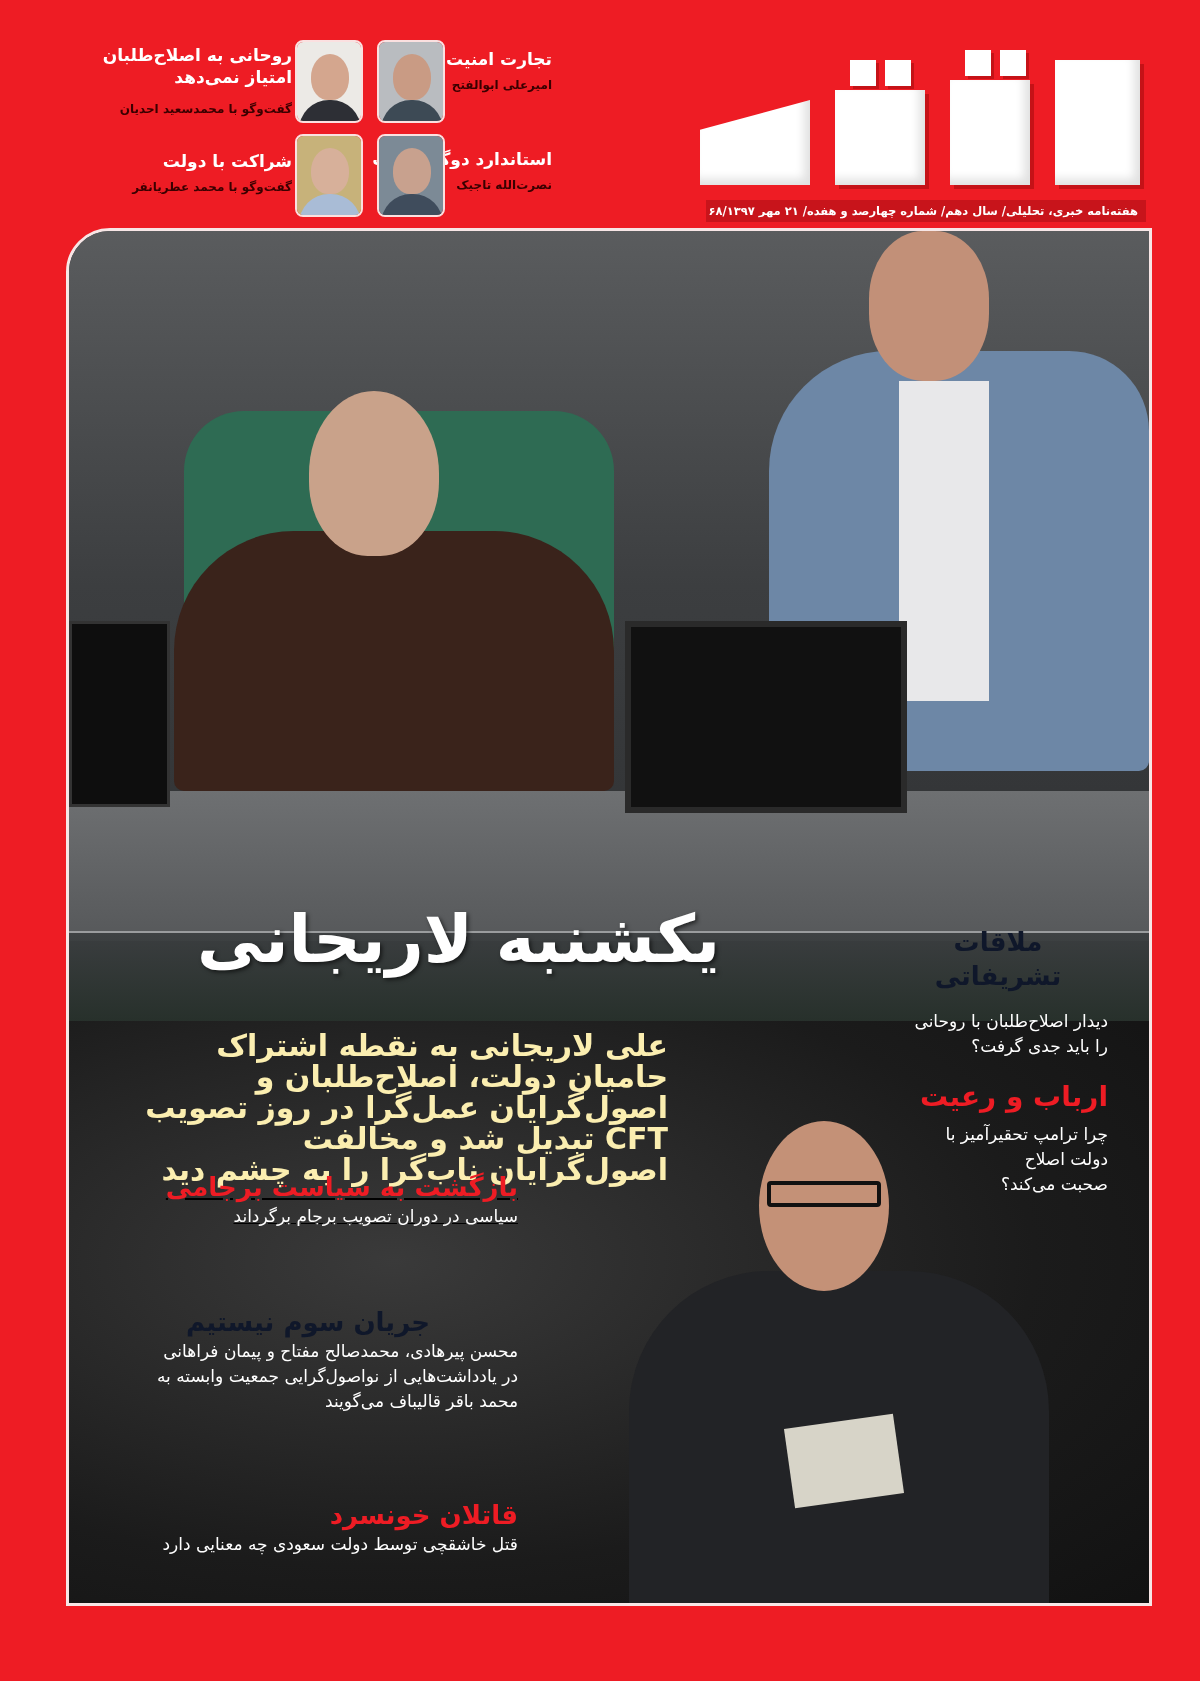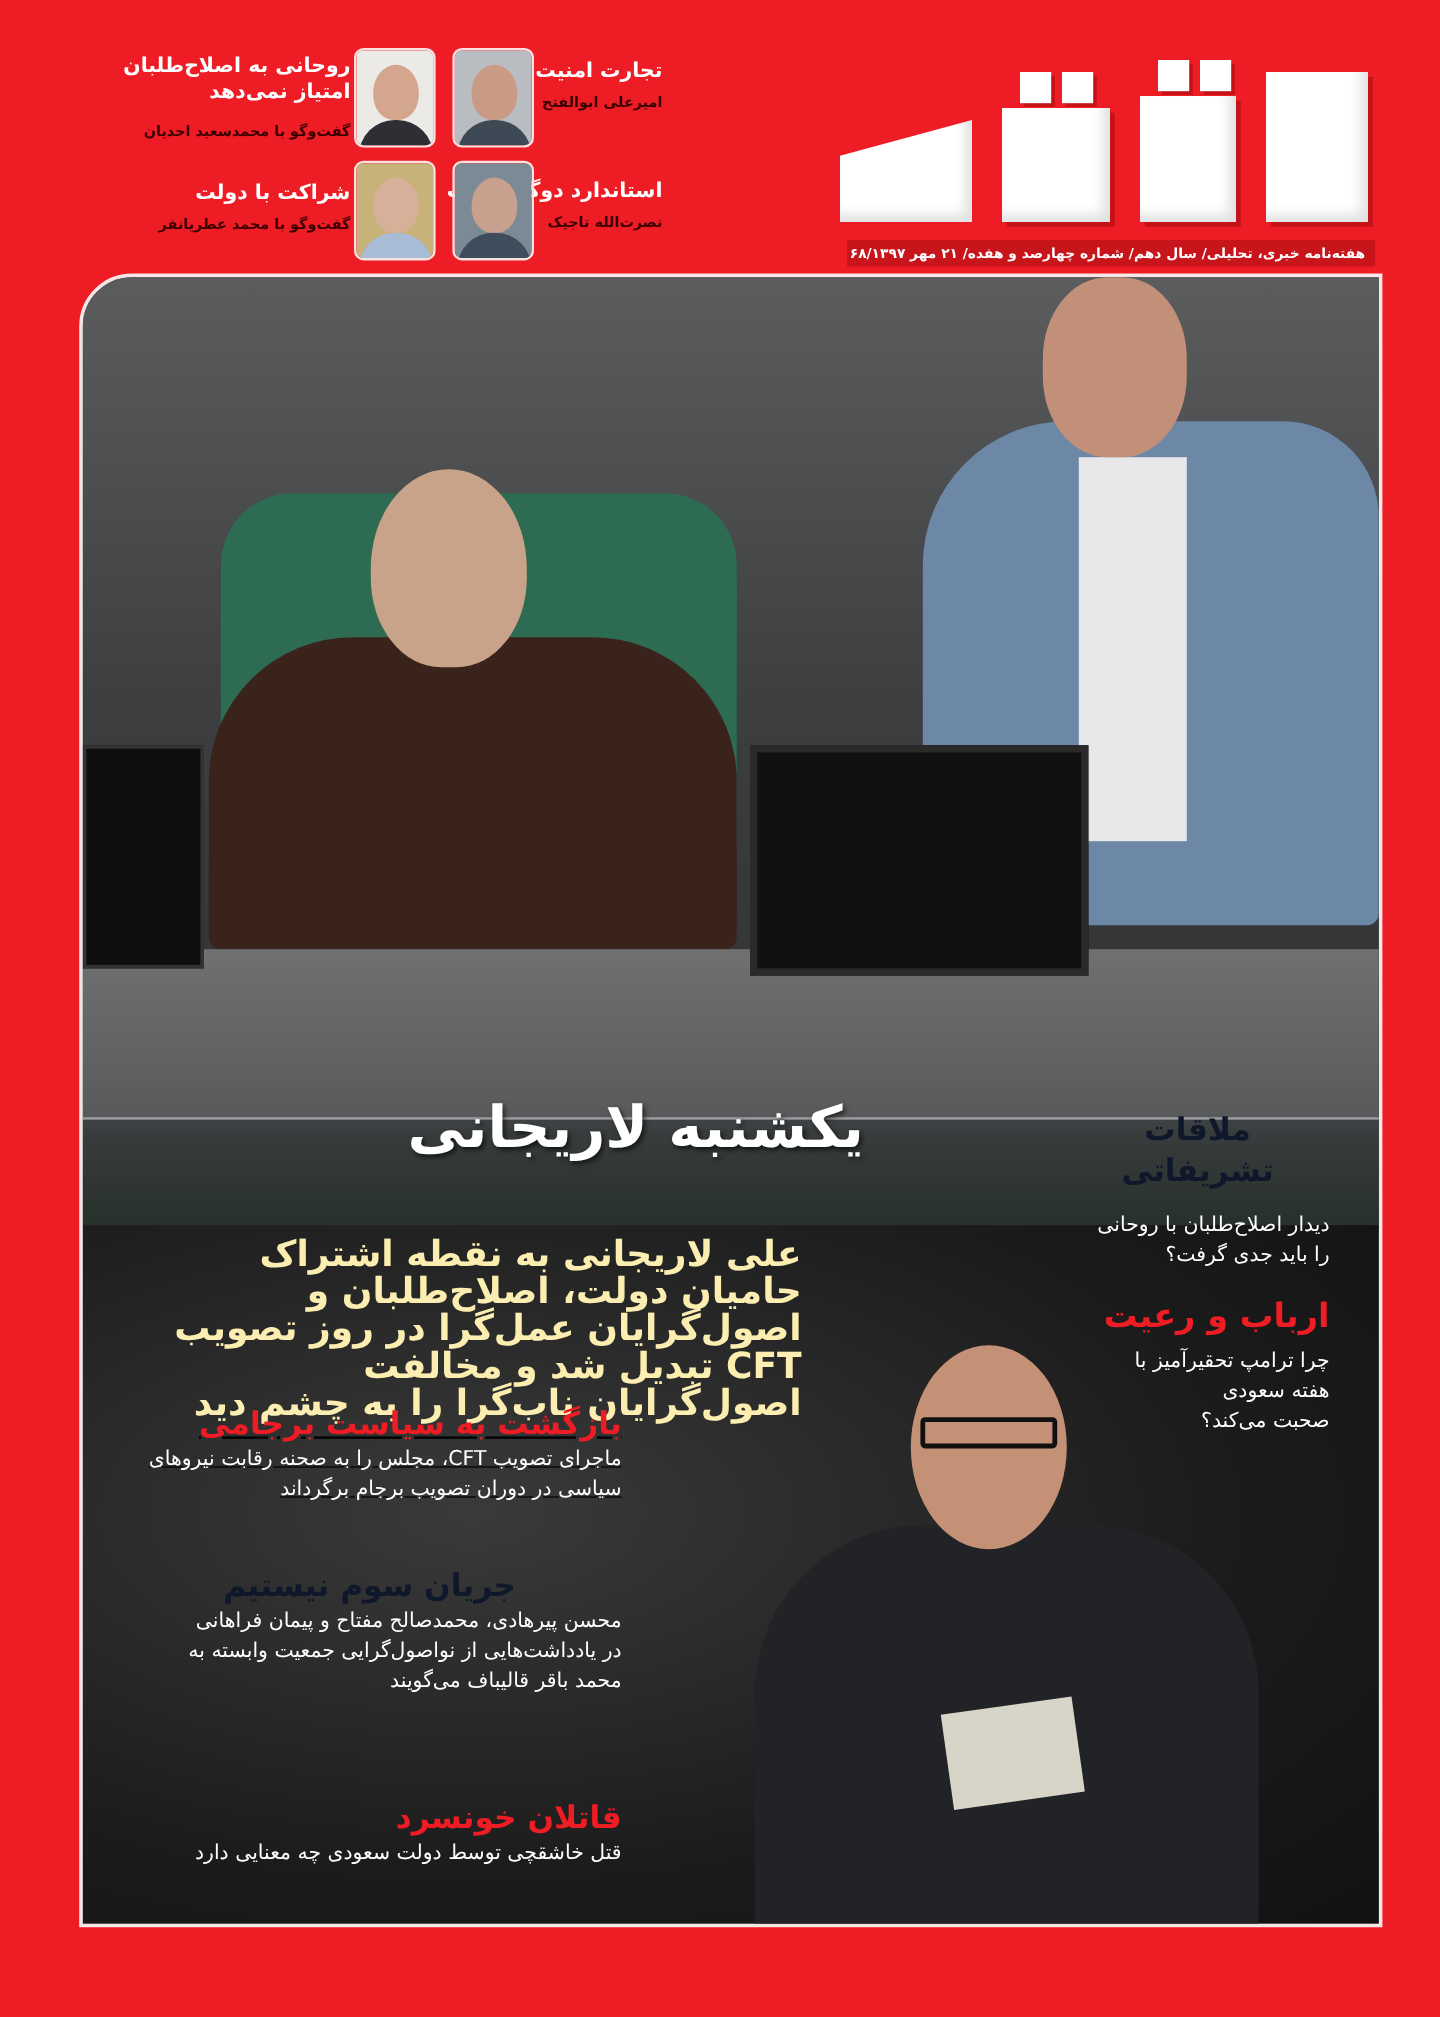--- a/index.html
+++ b/index.html
@@ -30,21 +30,21 @@
   .man2-body{position:absolute;left:700px;top:120px;width:380px;height:420px;background:#6d87a6;border-radius:120px 80px 10px 10px;}
   .man2-shirt{position:absolute;left:830px;top:150px;width:90px;height:320px;background:#e8e8ea;}
   .monitor-l{position:absolute;left:0;top:390px;width:95px;height:180px;background:#0e0e0e;border:3px solid #333;}
   .monitor-r{position:absolute;left:556px;top:390px;width:270px;height:180px;background:#111;border:6px solid #2a2a2a;}
   .desk{position:absolute;left:0;top:560px;width:100%;height:150px;background:linear-gradient(180deg,#6e7072,#56585a);}
   .man3-head{position:absolute;left:690px;top:880px;width:130px;height:170px;background:#c49177;border-radius:50%;}
   .man3-body{position:absolute;left:560px;top:1020px;width:420px;height:360px;background:#222326;border-radius:140px 140px 0 0;}
   .man3-glasses{position:absolute;left:698px;top:940px;width:114px;height:26px;border:4px solid #111;border-radius:4px;box-sizing:border-box;}
   .paper{position:absolute;left:720px;top:1180px;width:110px;height:80px;background:#d7d4c8;transform:rotate(-8deg);}
   
-  .headline{color:#fff;font-weight:bold;font-size:48px;line-height:90px;text-align:center;white-space:nowrap;text-shadow:2px 2px 4px rgba(0,0,0,.6);}
+  .headline{color:#fff;font-weight:bold;font-size:66px;line-height:90px;text-align:center;white-space:nowrap;text-shadow:2px 2px 4px rgba(0,0,0,.6);}
   .lead{color:#fbeeb0;font-weight:bold;font-size:30px;line-height:31px;text-align:right;}
   .yellow-title{color:#0f172a;font-weight:bold;font-size:26px;line-height:34px;text-align:center;}
   .red-title{color:#ee1c24;font-weight:bold;font-size:26px;line-height:34px;text-align:right;}
   .white-sub{color:#fff;font-size:17px;line-height:25px;text-align:right;}
 </style>
 </head>
 <body>
 
 <div class="abs logo">
   <div class="logo-letter" style="left:0;top:40px;width:110px;height:85px;clip-path:polygon(0 35%,100% 0,100% 100%,0 100%);"></div>
@@ -120,21 +120,20 @@
 <div class="abs headline rtl" style="right:480px;top:895px;">یکشنبه لاریجانی</div>
 
 <div class="abs lead rtl" style="right:532px;top:1030px;width:560px;">
   <div>علی لاریجانی به نقطه اشتراک حامیان دولت، اصلاح‌طلبان و</div>
   <div>اصول‌گرایان عمل‌گرا در روز تصویب CFT تبدیل شد و مخالفت</div>
   <div>اصول‌گرایان ناب‌گرا را به چشم دید</div>
 </div>
 
 <div class="abs rtl" style="right:682px;top:1170px;width:420px;text-decoration:underline;">
   <div class="red-title">بازگشت به سیاست برجامی</div>
-  <div class="white-sub">ماجرای تصویب CFT، مجلس را به صحنه رقابت نیروهای</div>
   <div class="white-sub">سیاسی در دوران تصویب برجام برگرداند</div>
 </div>
 <div class="abs rtl" style="right:682px;top:1305px;width:420px;">
   <div class="yellow-title">جریان سوم نیستیم</div>
   <div class="white-sub">محسن پیرهادی، محمدصالح مفتاح و پیمان فراهانی</div>
   <div class="white-sub">در یادداشت‌هایی از نواصول‌گرایی جمعیت وابسته به</div>
   <div class="white-sub">محمد باقر قالیباف می‌گویند</div>
 </div>
 <div class="abs rtl" style="right:682px;top:1498px;width:420px;">
   <div class="red-title">قاتلان خونسرد</div>
@@ -142,15 +141,15 @@
 </div>
 
 <div class="abs rtl" style="right:92px;top:925px;width:220px;">
   <div class="yellow-title">ملاقات تشریفاتی</div>
   <div class="white-sub" style="margin-top:16px;">دیدار اصلاح‌طلبان با روحانی</div>
   <div class="white-sub">را باید جدی گرفت؟</div>
 </div>
 <div class="abs rtl" style="right:92px;top:1080px;width:220px;">
   <div class="red-title" style="font-size:28px;">ارباب و رعیت</div>
   <div class="white-sub" style="margin-top:8px;">چرا ترامپ تحقیرآمیز با</div>
-  <div class="white-sub">هفته سعودی</div>
+  <div class="white-sub">دولت اصلاح</div>
   <div class="white-sub">صحبت می‌کند؟</div>
 </div>
 
 </body></html>

